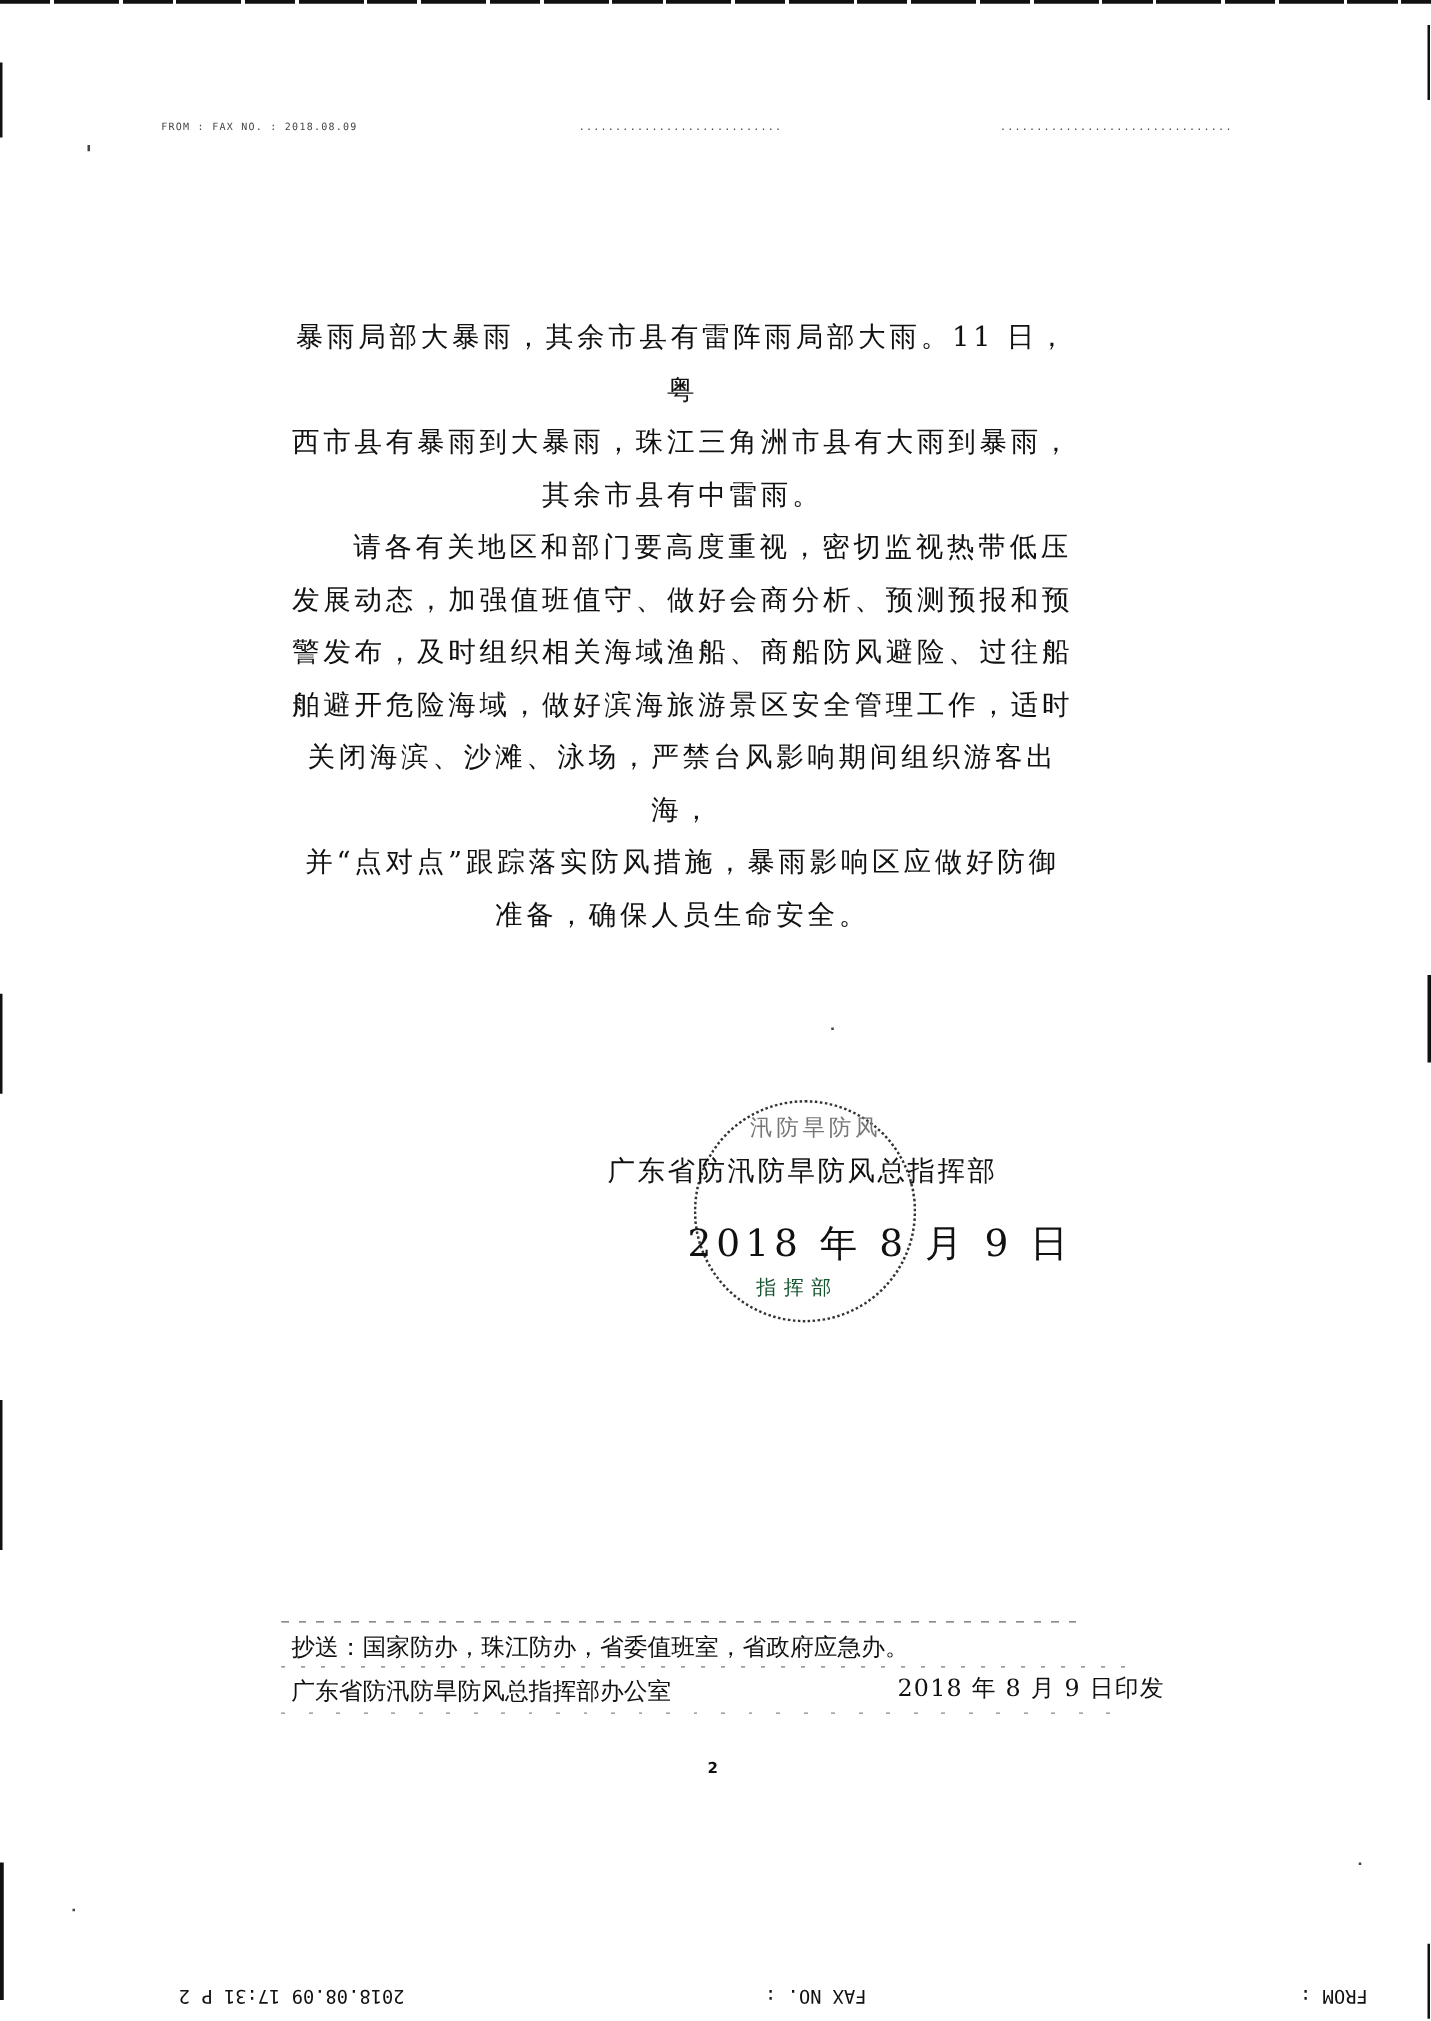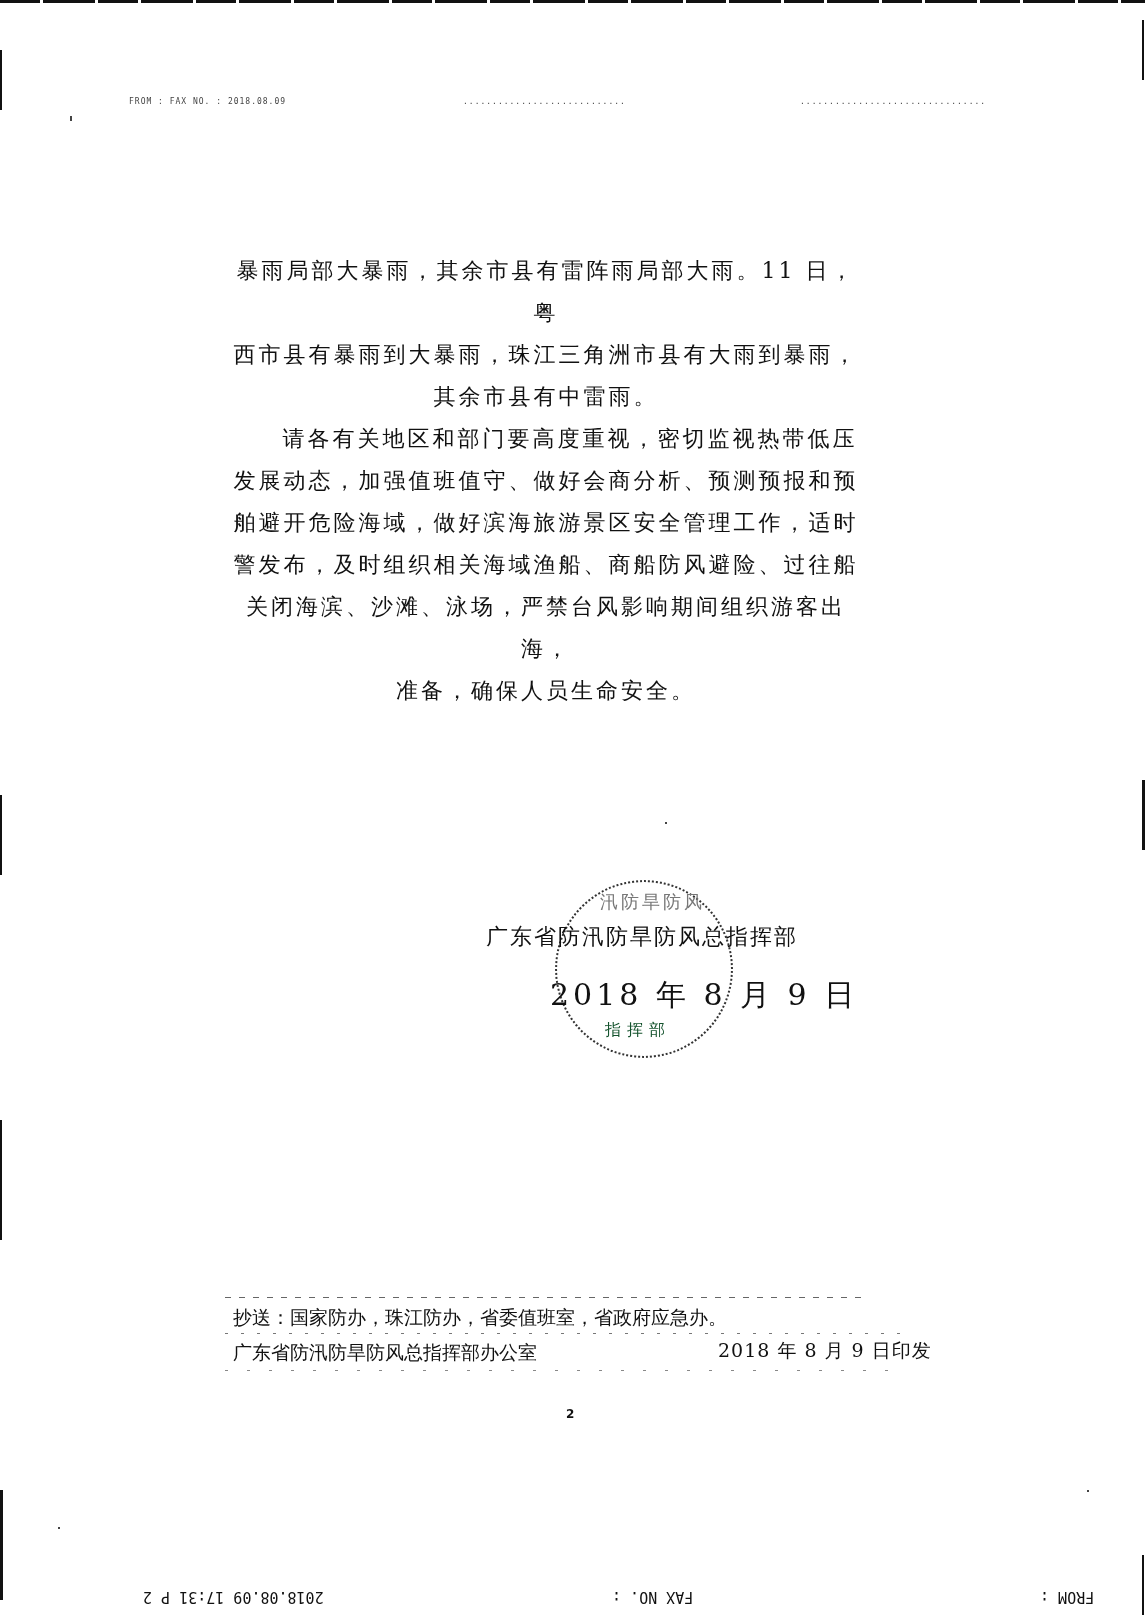--- a/index.html
+++ b/index.html
@@ -47,23 +47,24 @@
 <div class="header-noise" style="left:463px;">............................</div>
 <div class="header-noise" style="left:800px;">................................</div>
 <div class="dot" style="left:70px;top:116px;height:5px;"></div>
 
 <div class="body-text">
   <p>暴雨局部大暴雨，其余市县有雷阵雨局部大雨。11 日，粤</p>
   <p>西市县有暴雨到大暴雨，珠江三角洲市县有大雨到暴雨，</p>
   <p>其余市县有中雷雨。</p>
   <p class="indent">请各有关地区和部门要高度重视，密切监视热带低压</p>
   <p>发展动态，加强值班值守、做好会商分析、预测预报和预</p>
+  <p>警发布，及时组织相关海域渔船、商船防风避险、过往船</p>
   <p>舶避开危险海域，做好滨海旅游景区安全管理工作，适时</p>
-  <p>警发布，及时组织相关海域渔船、商船防风避险、过往船</p>
   <p>关闭海滨、沙滩、泳场，严禁台风影响期间组织游客出海，</p>
+  <p>并“点对点”跟踪落实防风措施，暴雨影响区应做好防御</p>
   <p>准备，确保人员生命安全。</p>
 </div>
 
 <div class="dot" style="left:665px;top:822px;"></div>
 
 <div class="seal"></div>
 <div class="seal-top">汛防旱防风</div>
 <div class="seal-bottom">指挥部</div>
 <div class="sig">广东省防汛防旱防风总指挥部</div>
 <div class="sig-date">2018 年 8 月 9 日</div>

